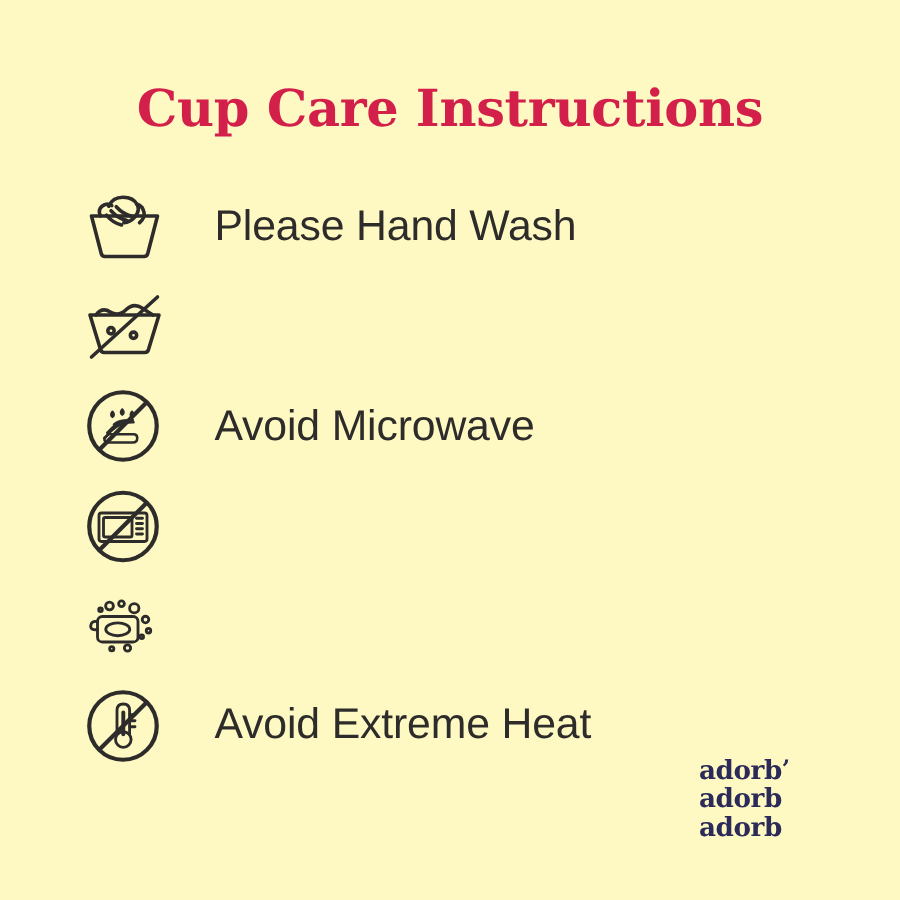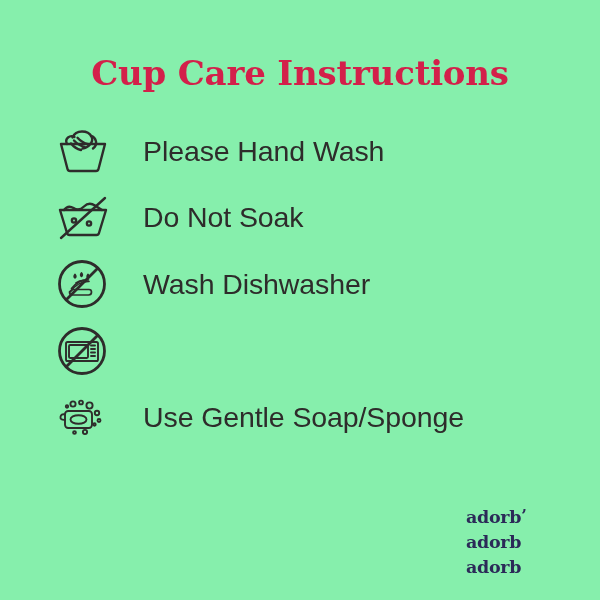--- a/index.html
+++ b/index.html
@@ -7,21 +7,21 @@
   html, body {
     width:600px; height:600px;
     background:#FAF5F1;
     font-family:"Liberation Sans", sans-serif;
     overflow:hidden;
   }
 
   .card {
     position:relative;
     width:600px; height:600px;
-    background:#86efac;
+    background:#fef9c3;
   }
 
   
   .title {
     position:absolute;
     top:53px; left:0; right:0;
     text-align:center;
     font-family:"DejaVu Serif", "Liberation Serif", serif;
     font-weight:700;
     font-size:34px;
@@ -66,21 +66,21 @@
   }
 
   
   .logo {
     position:absolute;
     left:466px;
     top:505px;
     font-family:"DejaVu Serif", "Liberation Serif", serif;
     font-weight:700;
     font-size:17.5px;
-    line-height:25px;
+    line-height:19px;
     letter-spacing:-0.3px;
     color:#2B2A58;
   }
   .logo-line { display:block; white-space:nowrap; }
   .logo-mark {
     display:inline-block;
     font-size:16px;
     vertical-align:top;
     position:relative;
     top:-2px;
@@ -120,42 +120,41 @@
           <g fill="none" stroke="#2E2C2B" stroke-width="2.4" stroke-linecap="round" stroke-linejoin="round">
             <path d="M4 15 L50 15 L43 38 Q42.5 40 40.5 40 L13.5 40 Q11.5 40 11 38 Z"></path>
             <path d="M8 15 Q12 9.5 17.5 13 Q23 16.5 28 11.5 Q33 6.5 39 10.5
                      Q43.5 13.5 46 15"></path>
             <circle cx="18" cy="25.5" r="2.1"></circle>
             <circle cx="33" cy="28.5" r="2.1"></circle>
             <line x1="5" y1="43" x2="49" y2="3"></line>
           </g>
         </svg>
       </span>
-      <span class="row-label">Do Not Soak</span>
     </div>
 
     <div class="row">
       <span class="row-icon">
         <svg width="52" height="52" viewBox="0 0 52 52">
           <g fill="none" stroke="#2E2C2B" stroke-linecap="round" stroke-linejoin="round">
             <circle cx="26" cy="26" r="22.5" stroke-width="2.8"></circle>
             <line x1="10.5" y1="41.5" x2="41.5" y2="10.5" stroke-width="2.8"></line>
             <g stroke-width="1.7">
               <path d="M19 16.5 q-1.6 2.2 0 3.4 q1.6 -1.2 0 -3.4 Z"></path>
               <path d="M25.5 15 q-1.6 2.2 0 3.4 q1.6 -1.2 0 -3.4 Z"></path>
               <path d="M32 16.5 q-1.6 2.2 0 3.4 q1.6 -1.2 0 -3.4 Z"></path>
               <path d="M14 34 q8 -11 19 -10.5"></path>
               <path d="M15.5 30.5 q7.5 -9 17 -8.5"></path>
               <path d="M13.5 34 q0 3 3 3 l16 0 q3 0 3 -3 q0 -2.5 -2.5 -2.5 l-16.5 0 Z"></path>
               <path d="M20 25 q4 -3 9 -2.5"></path>
             </g>
           </g>
         </svg>
       </span>
-      <span class="row-label">Wash Dishwasher</span>
+      <span class="row-label">Avoid Microwave</span>
     </div>
 
     <div class="row">
       <span class="row-icon">
         <svg width="52" height="52" viewBox="0 0 52 52">
           <g fill="none" stroke="#2E2C2B" stroke-linecap="round" stroke-linejoin="round">
             <circle cx="26" cy="26" r="22.5" stroke-width="2.8"></circle>
             <g stroke-width="1.9">
               <rect x="10" y="17" width="32" height="19" rx="1.6"></rect>
               <rect x="13" y="20" width="19" height="13" rx="1.2"></rect>
@@ -182,23 +181,41 @@
             <circle cx="33.5" cy="12.5" r="3.1"></circle>
             <circle cx="41" cy="20" r="2.2"></circle>
             <circle cx="43" cy="27.5" r="1.5"></circle>
             <circle cx="38.5" cy="31.5" r="1.2"></circle>
             <circle cx="29" cy="39" r="2.1"></circle>
             <circle cx="18.5" cy="39.5" r="1.4"></circle>
             <circle cx="11" cy="13.5" r="1.2"></circle>
           </g>
         </svg>
       </span>
-      <span class="row-label">Use Gentle Soap/Sponge</span>
-    </div>
-
+    </div>
+
+    <div class="row">
+      <span class="row-icon">
+        <svg width="52" height="52" viewBox="0 0 52 52">
+          <g fill="none" stroke="#2E2C2B" stroke-linecap="round" stroke-linejoin="round">
+            <circle cx="26" cy="26" r="22.5" stroke-width="2.8"></circle>
+            <g stroke-width="1.9">
+              <path d="M22 31.5 L22 15.5 q0 -4.2 4.2 -4.2 q4.2 0 4.2 4.2 L30.4 31.5"></path>
+              <circle cx="26.2" cy="35" r="5.2"></circle>
+              <line x1="26.2" y1="17" x2="26.2" y2="31.5" stroke-width="2.6"></line>
+              <line x1="30.6" y1="18.5" x2="34" y2="18.5"></line>
+              <line x1="30.6" y1="22.5" x2="34" y2="22.5"></line>
+              <line x1="30.6" y1="26.5" x2="34" y2="26.5"></line>
+            </g>
+            <line x1="10.5" y1="41.5" x2="41.5" y2="10.5" stroke-width="2.8"></line>
+          </g>
+        </svg>
+      </span>
+      <span class="row-label">Avoid Extreme Heat</span>
+    </div>
 
   </div>
 
   <div class="logo">
     <span class="logo-line"><span>adorb</span><span class="logo-mark">’</span></span>
     <span class="logo-line">adorb</span>
     <span class="logo-line">adorb</span>
   </div>
 
 </div>

